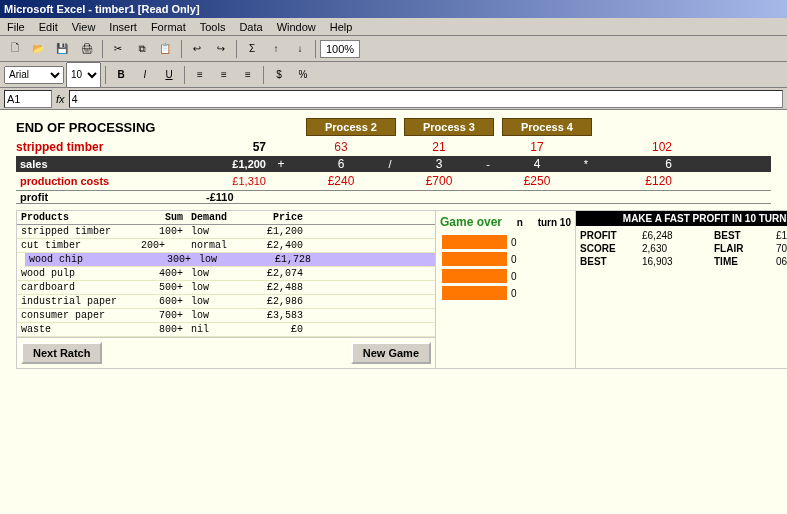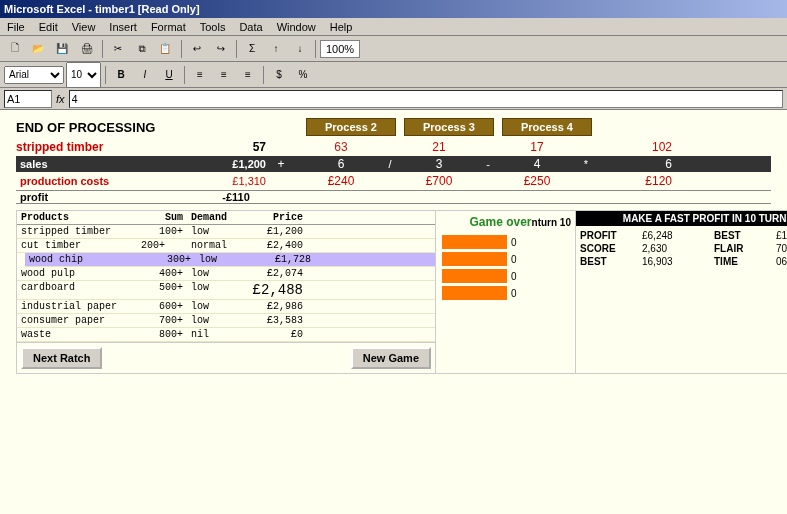--- a/index.html
+++ b/index.html
@@ -290,21 +290,21 @@
     <div style="flex:0 0 8px;"></div>
     <div style="flex:0 0 90px; text-align:center; font-size:12px;">£700</div>
     <div style="flex:0 0 8px;"></div>
     <div style="flex:0 0 90px; text-align:center; font-size:12px;">£250</div>
     <div style="flex:0 0 8px;"></div>
     <div style="flex:0 0 90px; text-align:right; font-size:12px; padding-right:8px;">£120</div>
   </div>
 
   <div style="display:flex; align-items:center; margin-bottom:6px; background:#fffff0; border-top:1px solid #888; border-bottom:1px solid #888;">
     <div style="flex:0 0 190px; padding-left:4px; font-weight:bold; font-size:11px;">profit</div>
-    <div style="flex:0 0 60px; text-align:center; font-size:11px; font-weight:bold;">-£110</div>
+    <div style="flex:0 0 60px; text-align:left; font-size:11px; font-weight:bold;">-£110</div>
   </div>
 
   <div class="bottom-area">
 
     <div class="products-table" style="border:1px solid #ccc;">
       <div style="display:grid; grid-template-columns:120px 50px 60px 60px; background:#fffff0; border-bottom:1px solid #999;">
         <div style="padding:1px 4px; font-weight:bold; font-size:10px; font-family:'Courier New',monospace;">Products</div>
         <div style="padding:1px 4px; font-weight:bold; font-size:10px; font-family:'Courier New',monospace; text-align:right;">Sum</div>
         <div style="padding:1px 4px; font-weight:bold; font-size:10px; font-family:'Courier New',monospace;">Demand</div>
         <div style="padding:1px 4px; font-weight:bold; font-size:10px; font-family:'Courier New',monospace; text-align:right;">Price</div>
@@ -331,21 +331,21 @@
           <div style="display: grid; grid-template-columns: 120px 50px 60px 60px; border-bottom: 1px solid rgb(232, 232, 192); background: rgb(255, 255, 240);">
       <div style="padding:1px 4px;font-size:10px;font-family:'Courier New',monospace;">wood pulp</div>
       <div style="padding:1px 4px;font-size:10px;font-family:'Courier New',monospace;text-align:right;">400+</div>
       <div style="padding:1px 4px;font-size:10px;font-family:'Courier New',monospace;">low</div>
       <div style="padding:1px 4px;font-size:10px;font-family:'Courier New',monospace;text-align:right;">£2,074</div>
     </div>
           <div style="display: grid; grid-template-columns: 120px 50px 60px 60px; border-bottom: 1px solid rgb(232, 232, 192); background: rgb(255, 255, 240);">
       <div style="padding:1px 4px;font-size:10px;font-family:'Courier New',monospace;">cardboard</div>
       <div style="padding:1px 4px;font-size:10px;font-family:'Courier New',monospace;text-align:right;">500+</div>
       <div style="padding:1px 4px;font-size:10px;font-family:'Courier New',monospace;">low</div>
-      <div style="padding:1px 4px;font-size:14px;font-family:'Courier New',monospace;text-align:right;">£2,488</div>
+      <div style="padding:1px 4px;font-size:10px;font-family:'Courier New',monospace;text-align:right;">£2,488</div>
     </div>
           <div style="display: grid; grid-template-columns: 120px 50px 60px 60px; border-bottom: 1px solid rgb(232, 232, 192); background: rgb(255, 255, 240);">
       <div style="padding:1px 4px;font-size:10px;font-family:'Courier New',monospace;">industrial paper</div>
       <div style="padding:1px 4px;font-size:10px;font-family:'Courier New',monospace;text-align:right;">600+</div>
       <div style="padding:1px 4px;font-size:10px;font-family:'Courier New',monospace;">low</div>
       <div style="padding:1px 4px;font-size:10px;font-family:'Courier New',monospace;text-align:right;">£2,986</div>
     </div>
           <div style="display: grid; grid-template-columns: 120px 50px 60px 60px; border-bottom: 1px solid rgb(232, 232, 192); background: rgb(255, 255, 240);">
       <div style="padding:1px 4px;font-size:10px;font-family:'Courier New',monospace;">consumer paper</div>
       <div style="padding:1px 4px;font-size:10px;font-family:'Courier New',monospace;text-align:right;">700+</div>
@@ -361,21 +361,21 @@
         </div>
 
       <div style="display:flex; justify-content:space-between; align-items:center; padding:4px; background:#fffff0; border-top:1px solid #ccc;">
         <button class="action-btn">Next Ratch</button>
         <div style="flex:1;"></div>
         <button class="action-btn">New Game</button>
       </div>
     </div>
 
     <div style="flex:0 0 140px; background:#fffff0; border:1px solid #ccc; border-left:none; padding:4px;">
-      <div style="display:flex; justify-content:flex-end; align-items:center; margin-bottom:4px;">
+      <div style="display:flex; justify-content:space-between; align-items:center; margin-bottom:4px;">
         <span class="game-over-text">Game over</span>
         <span style="font-size:10px; font-weight:bold;">n</span>
         <span style="font-size:10px; font-weight:bold;">turn 10</span>
       </div>
 
       <div style="padding:2px;">
         <div style="display:flex;align-items:center;gap:4px;margin-bottom:3px;">
           <div style="background:#ff7700;height:14px;width:65px;"></div>
           <span style="font-size:10px;">0</span>
         </div>

